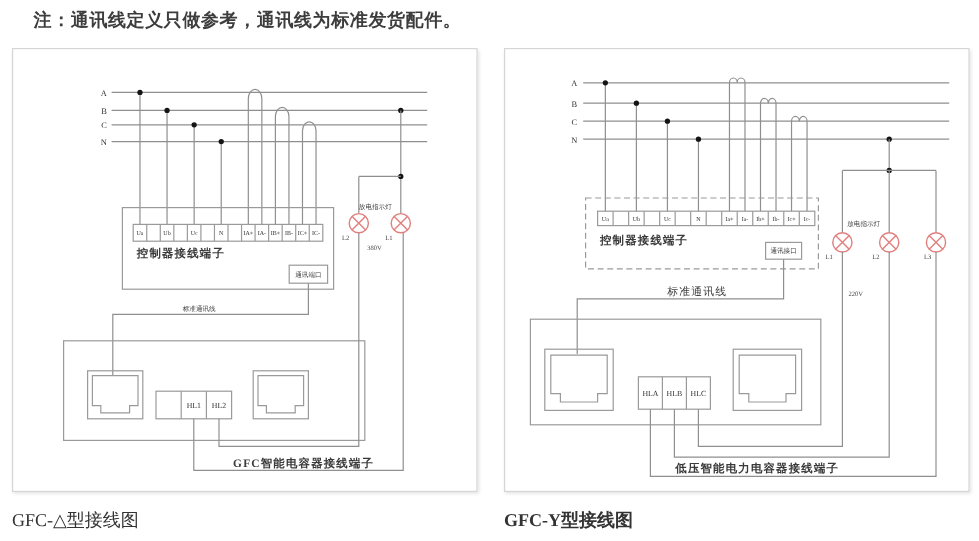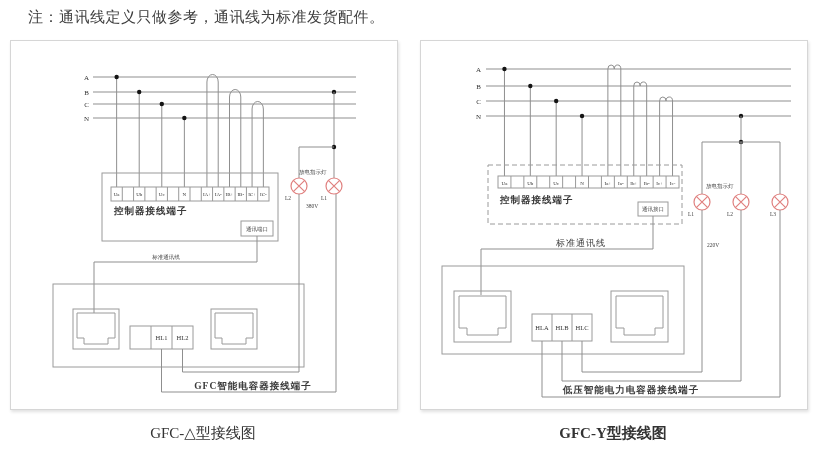--- a/index.html
+++ b/index.html
@@ -1,22 +1,22 @@
 <!DOCTYPE html>
 <html><head>
 <meta charset="utf-8">
 <style>
   html,body{margin:0;padding:0;background:#fff;}
   body{width:816px;height:451px;position:relative;font-family:"Liberation Sans",sans-serif;overflow:hidden;}
-  .note{position:absolute;left:28px;top:8px;font-size:15px;color:#3d3d3d;letter-spacing:0.5px;}
+  .note{position:absolute;left:28px;top:8px;font-size:15px;color:#3d3d3d;letter-spacing:0.5px;font-weight:bold;}
   .panel{position:absolute;top:40px;width:386px;height:368px;background:#fff;border:1px solid #d6d6d6;
          box-shadow:1px 2px 3px rgba(0,0,0,0.12);}
   .panel-left{left:10px;}
   .panel-right{left:420px;}
-  .caption{position:absolute;top:424px;width:386px;text-align:center;
+  .caption{position:absolute;top:424px;width:386px;text-align:left;
            font-family:"Liberation Serif",serif;font-size:15px;color:#333;}
   .caption-left{left:10px;}
   .caption-right{left:420px;font-weight:bold;}
   svg{display:block;}
   .wire{stroke:#8f8f8f;stroke-width:1;fill:none;}
   .boxline{stroke:#9a9a9a;stroke-width:1;fill:none;}
   .dashbox{stroke:#9a9a9a;stroke-width:1;fill:none;stroke-dasharray:5 3;}
   .dot{fill:#141414;}
   .lamp{stroke:#e0807f;stroke-width:1.2;fill:none;}
   .t-label{font-family:"Liberation Serif",serif;font-size:5px;fill:#333;}

